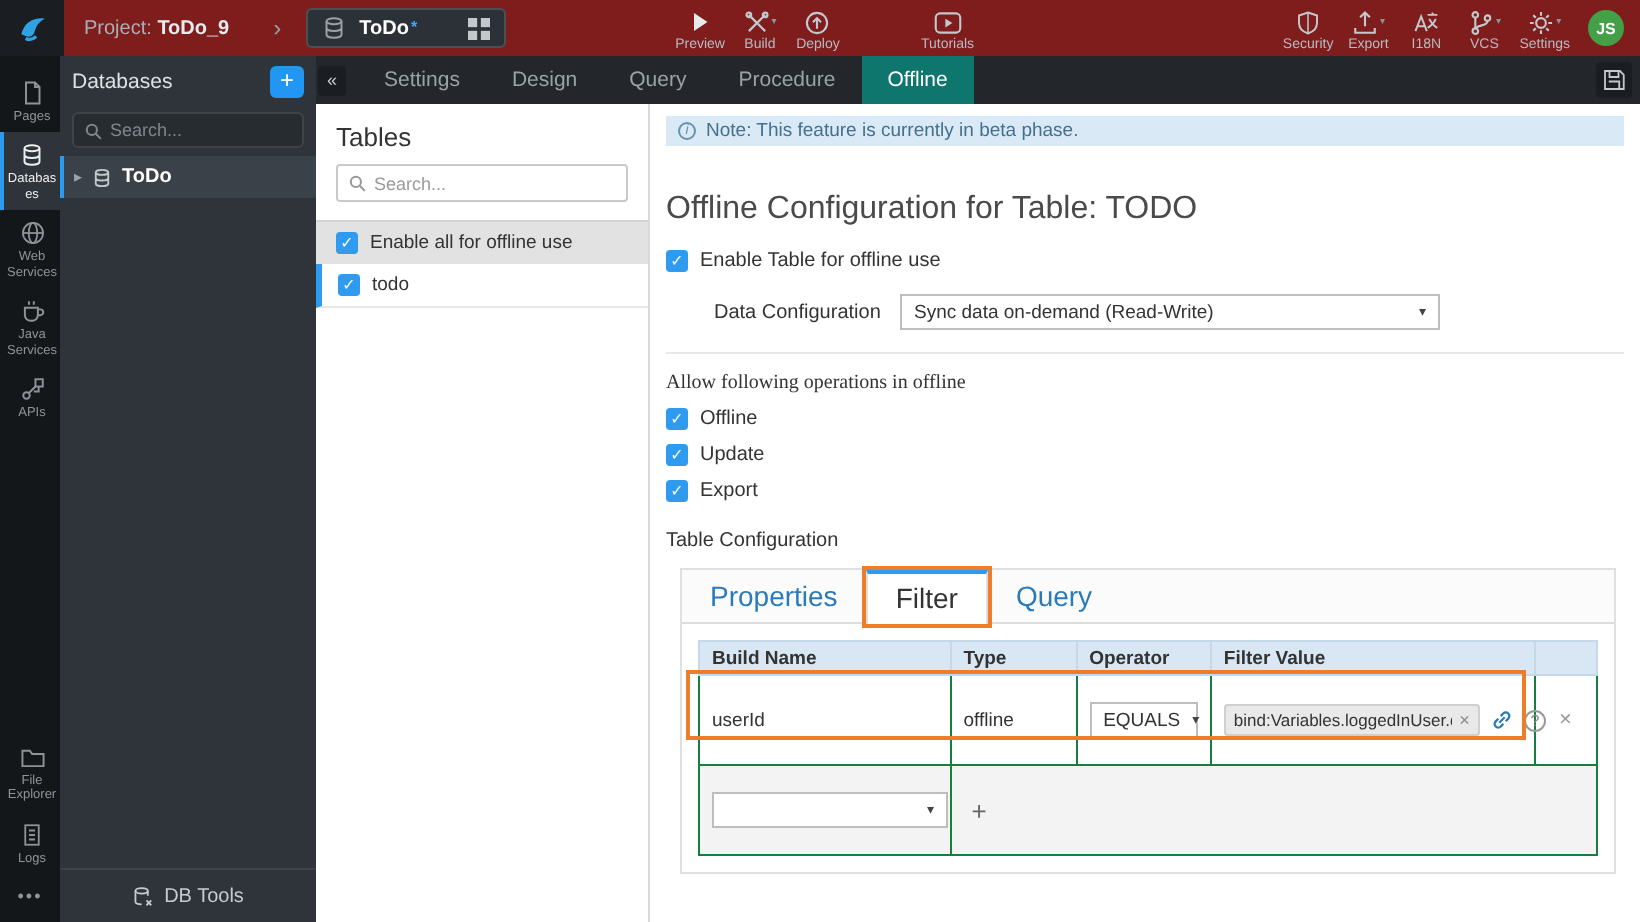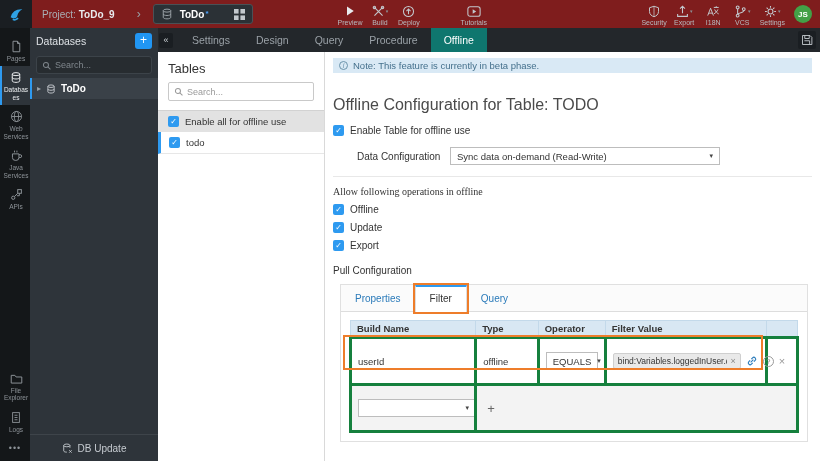--- a/index.html
+++ b/index.html
@@ -77,27 +77,27 @@
   .sel { border:1px solid #bdbdbd; background:#fff; height:18px; display:flex; align-items:center; justify-content:space-between; padding:0 6px; font-size:9.5px; color:#333; cursor:pointer; }
   .sel .caret { font-size:7px; color:#444; margin-left:6px; }
   .dc-select { width:270px; }
   .divider { margin-top:11px; border-bottom:1px solid #e8e8e8; }
   .ops-label { margin-top:9px; font-size:10px; color:#333;font-family:Liberation Serif, serif; }
   .ops .cb-row { margin-top:7px; }
   .pull-label { margin-top:14px; font-size:10px; color:#333; }
 
   .pull-panel { margin:8px 4px 0 7px; border:1px solid #e0e0e0; }
   .pp-tabs { height:27px; background:#fbfbfb; border-bottom:1px solid #ddd; display:flex; }
-  .pp-tab { padding:0 14px; line-height:27px; font-size:10px; color:#2b7bba; cursor:pointer; }
+  .pp-tab { padding:0 14px; line-height:27px; font-size:14px; color:#2b7bba; cursor:pointer; }
   .pp-tab.active { position:relative; z-index:2; background:#fff; border-top:2px solid #2e9af0; border-left:1px solid #ddd; border-right:1px solid #ddd; color:#333; line-height:24px; margin-bottom:-1px; outline:2px solid #ee7d2a; }
   .pp-body { padding:8px; background:#fff; position:relative; }
 
   table.ftable { width:100%; border-collapse:collapse; font-size:9.5px; table-layout:fixed; }
   .ftable th { background:#d8e7f3; border:1px solid #c3d9ea; height:17px; text-align:left; padding:0 6px; color:#333; font-weight:bold; font-size:9.5px; }
-  .ftable td { height:31px; padding:13px 6px; border:3px solid #15803d; background:#fff; }
+  .ftable td { height:31px; padding:13px 6px; border:1px solid #15803d; background:#fff; }
   .ftable tr.add-row td { background:#f3f3f3; height:27px; }
   .ftable .op-sel { height:18px; }
   .fv-cell { display:flex; align-items:center; gap:5px; }
   .chip { display:inline-flex; align-items:center; gap:4px; background:#e9e9e9; border:1px solid #cfcfcf; border-radius:2px; padding:0 4px; height:16px; font-size:8.5px; color:#333; max-width:128px; }
   .chip .chip-txt { overflow:hidden; white-space:nowrap; }
   .chip-x { color:#8a8a8a; font-size:9px; cursor:pointer; }
   .help-i { width:11px; height:11px; border:1px solid #9a9a9a; border-radius:50%; font-size:8px; line-height:10px; text-align:center; color:#8a8a8a; cursor:pointer; flex-shrink:0; }
   .row-del { color:#9a9a9a; font-size:11px; text-align:center; cursor:pointer; }
   .add-plus { font-size:13px; color:#666; cursor:pointer; padding-left:4px; }
   .new-col-sel { width:118px; height:18px; }
@@ -332,21 +332,21 @@
       </div>
       <span class="flex1"></span>
       <div class="db-footer">
         <span>
             <svg width="11" height="11" viewBox="0 0 16 16" stroke="currentColor" fill="none" stroke-width="1.3">
               <ellipse cx="7" cy="3.5" rx="4.5" ry="2"></ellipse>
               <path d="M2.5 3.5v8c0 1 2 1.8 4.5 1.8M11.5 3.5V7"></path>
               <path d="M10.5 10.5l3.5 3.5M14 10.5l-3.5 3.5"></path>
             </svg>
           </span>
-        <span>DB Update</span>
+        <span>DB Tools</span>
       </div>
     </div>
 
     <div class="right-col">
       <div class="tabrow">
         <span class="collapse-btn">«</span>
         <span class="svc-tab">Settings</span>
         <span class="svc-tab">Design</span>
         <span class="svc-tab">Query</span>
         <span class="svc-tab">Procedure</span>
@@ -415,21 +415,21 @@
             <div class="cb-row">
               <span class="cb">✓</span>
               <span>Update</span>
             </div>
             <div class="cb-row">
               <span class="cb">✓</span>
               <span>Export</span>
             </div>
           </div>
 
-          <div class="pull-label">Pull Configuration</div>
+          <div class="pull-label">Table Configuration</div>
 
           <div class="pull-panel">
             <div class="pp-tabs">
               <span class="pp-tab">Properties</span>
               <span class="pp-tab active">Filter</span>
               <span class="pp-tab">Query</span>
             </div>
             <div class="pp-body">
               <table class="ftable">
                 <colgroup>

